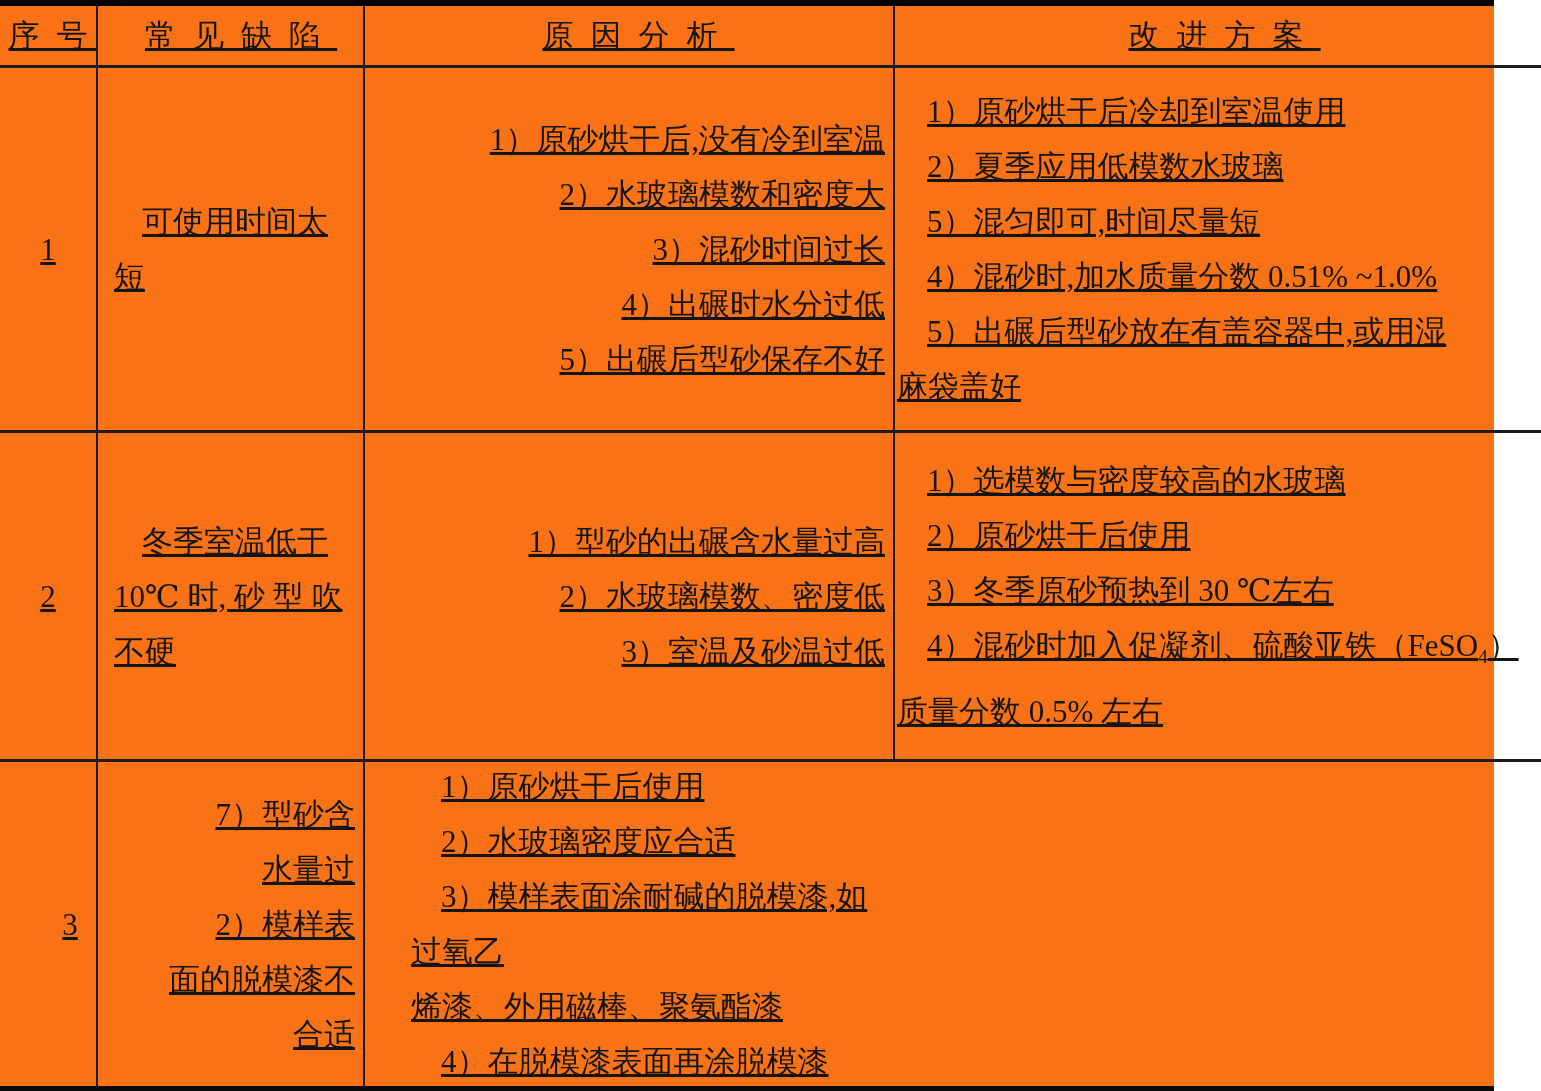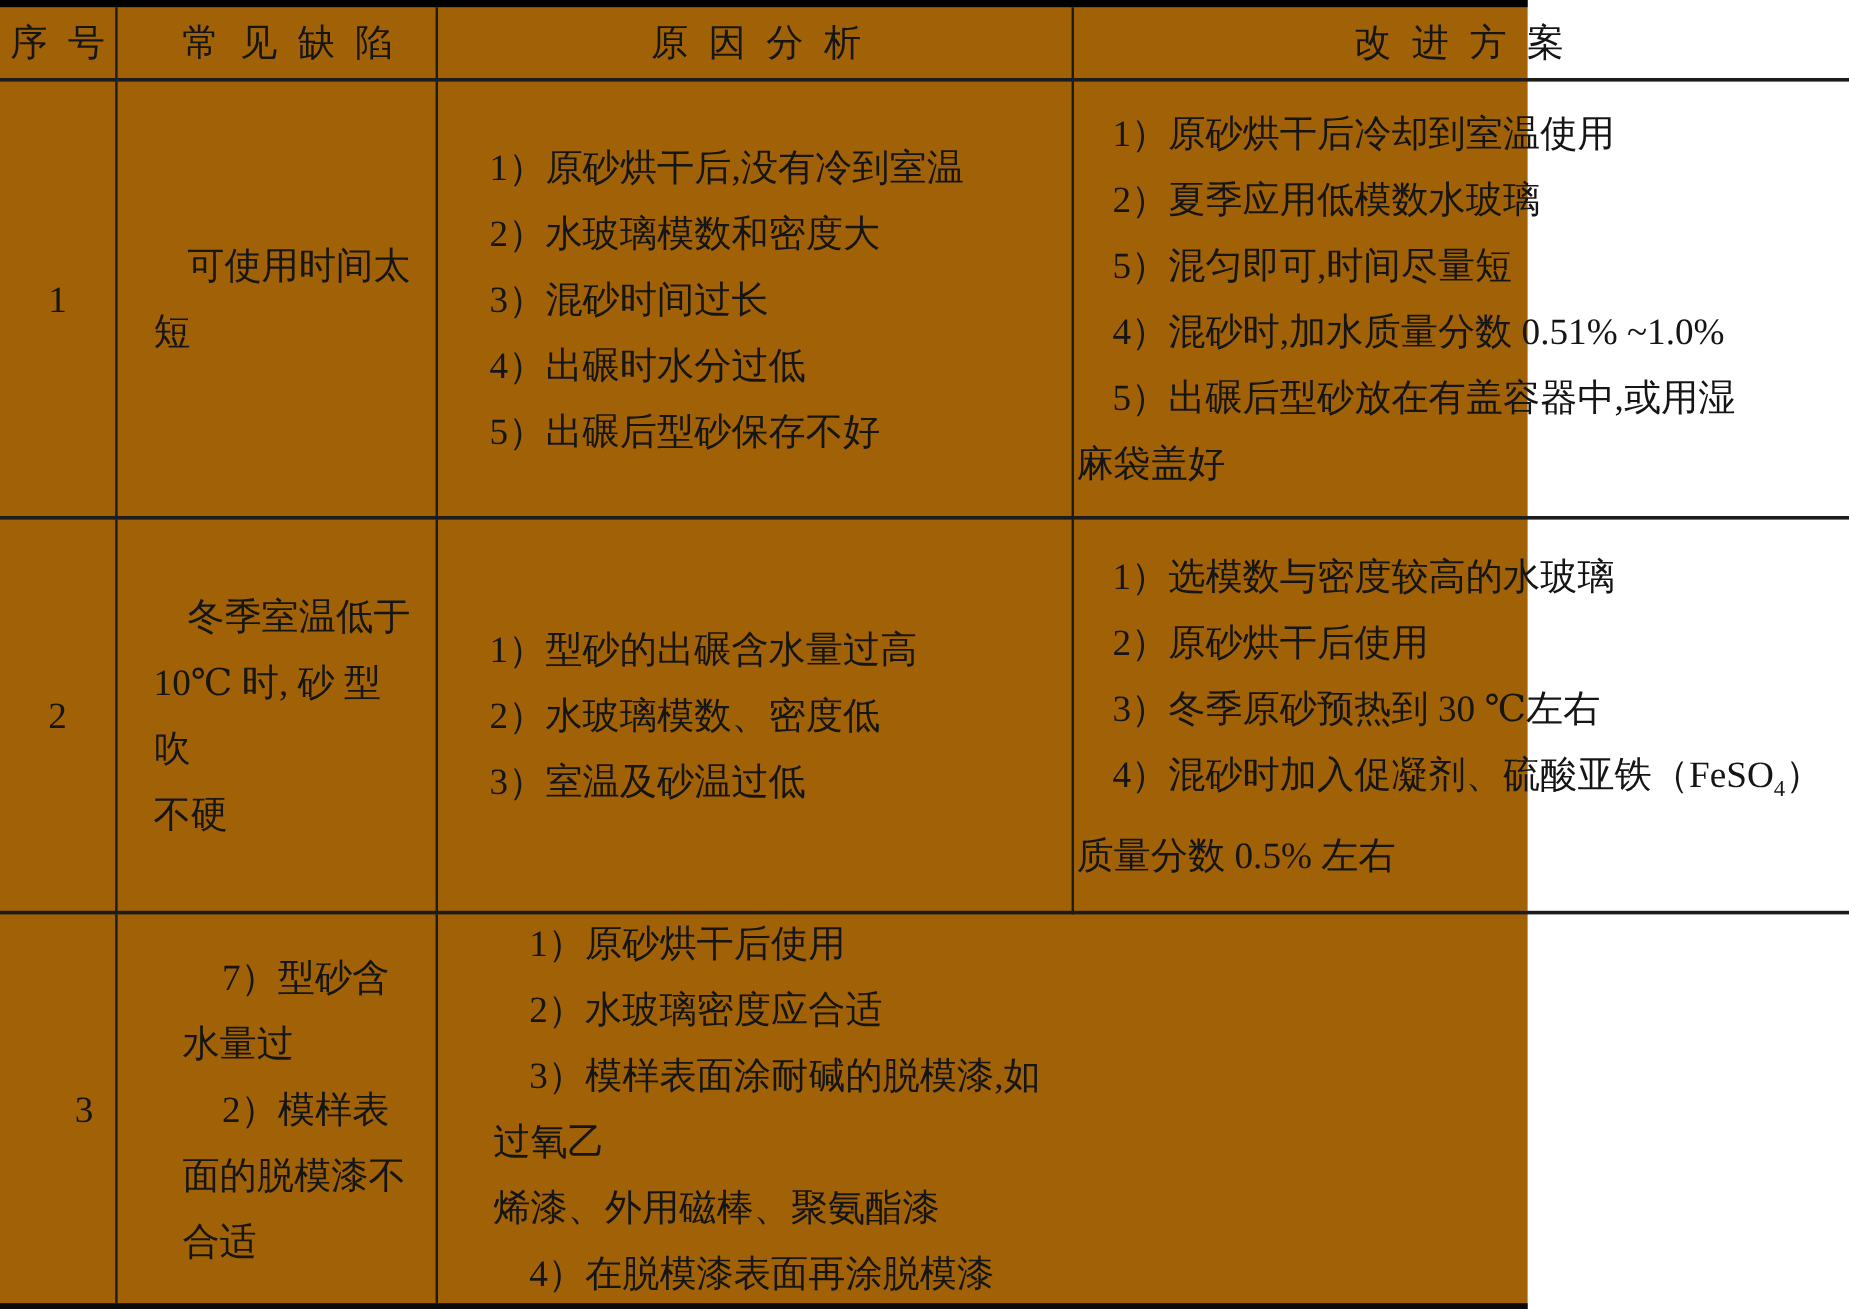--- a/index.html
+++ b/index.html
@@ -1,24 +1,25 @@
 <!DOCTYPE html>
 <html><head>
 <meta charset="utf-8">
 <style>
   html, body { margin: 0; padding: 0; background: #ffffff; }
   .page {
-    width: 1273px;
+    width: 1494px;
     height: 1091px;
     box-sizing: border-box;
-    background: #a16207;
+    background: #f97316;
     border-top: 6px solid #000;
     border-bottom: 5px solid #0a0a0a;
     font-family: "Liberation Serif", "DejaVu Serif", serif;
     color: #151515;
+    text-decoration: underline;
   }
   .tbl {
     display: grid;
     grid-template-columns: 98px 267px 530px 646px;
     grid-template-rows: 62px 365px 329px 324px;
     width: 100%;
     height: 100%;
   }
   .cell {
     box-sizing: border-box;
@@ -39,24 +40,24 @@
     justify-content: center;
     line-height: normal;
   }
   .head .ht {
     letter-spacing: 0.55em;
     margin-right: -0.55em;
     white-space: nowrap;
   }
   .seqcell { align-items: center; }
   
-  .c2 { padding: 0 12px 0 30px; }
+  .c2 { padding: 0 12px 0 16px; }
   .c2 .ln { text-indent: 28px; }
   
-  .c3 { padding: 0 8px 0 10px; }
+  .c3 { padding: 0 8px 0 10px; text-align: right; }
   .c3 .ln { text-indent: 33px; }
   
   .c4 { padding: 0 6px 0 2px; }
   .c4 .ln { text-indent: 30px; }
   .cont { text-indent: 0; }
   .sub {
     font-size: 19px;
     vertical-align: -7px;
   }
 </style>

